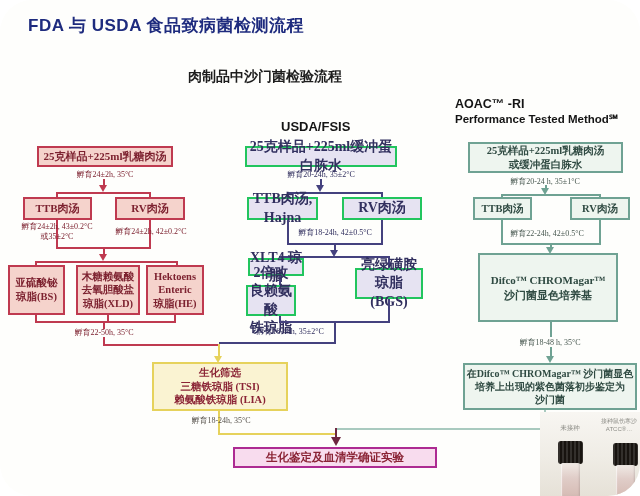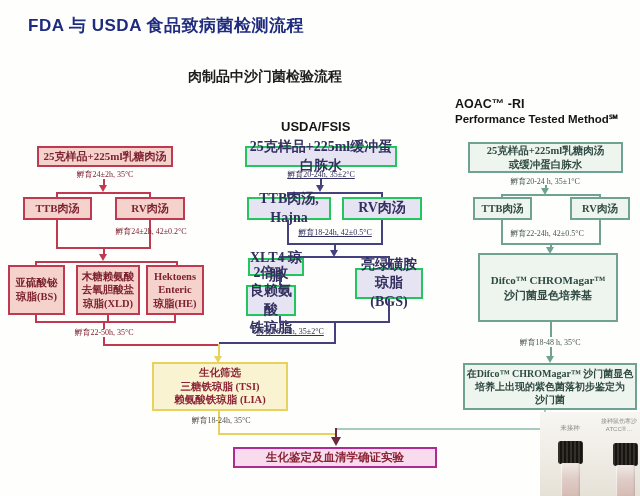--- a/index.html
+++ b/index.html
@@ -1,18 +1,18 @@
 <!DOCTYPE html>
 <html><head>
 <meta charset="utf-8">
 <style>
   html,body{margin:0;padding:0;background:#ffffff;}
   #stage{
     position:relative;width:640px;height:496px;background:#fefefc;
-    font-family:"Liberation Sans",sans-serif;overflow:hidden;
+    font-family:"Liberation Sans",sans-serif;overflow:hidden;border-radius:32px;
   }
   .pgtitle{position:absolute;left:28px;top:14px;font-size:17px;font-weight:700;
     color:#1e2b7e;letter-spacing:.5px;}
   .subtitle{position:absolute;left:150px;top:68px;width:230px;text-align:center;
     font-size:14px;font-weight:700;color:#1d1d1d;}
   .colhdr{position:absolute;font-weight:700;color:#141414;text-align:left;
     font-size:13px;}
   .colhdr.small{font-size:11.5px;}
 
   .box{position:absolute;box-sizing:border-box;display:flex;align-items:center;
@@ -20,21 +20,21 @@
     font-family:"Liberation Serif",serif;line-height:1.3;font-weight:600;}
   .b-fda{background:#f5d3cc;border:2px solid #bf3a50;color:#7d2230;font-size:11px;}
   .b-usda{background:#e6e3f2;border:2px solid #22c55e;color:#32305f;font-size:14px;}
   .b-aoac{background:#eef5ef;border:2px solid #6fa293;color:#2f4a42;font-size:10.5px;}
   .b-yellow{background:#faf3d2;border:2px solid #e6d25c;color:#8a2335;font-size:10.5px;}
   .b-pink{background:#f8dcee;border:2px solid #ad2b92;color:#8a2335;font-size:11.5px;}
 
   .lbl{position:absolute;font-family:"Liberation Serif",serif;font-size:8px;
     text-align:center;line-height:1.25;white-space:pre-line;z-index:5;}
   .l-fda{color:#7d2230;}
-  .l-usda{color:#32305f;text-decoration:underline;}
+  .l-usda{color:#32305f;}
   .l-aoac{color:#4a5a52;}
   .l-dark{color:#55504a;}
 
   .c-fda{--c:#bf3a50;}
   .c-usda{--c:#44417e;}
   .c-aoac{--c:#6fa293;}
   .c-teal{--c:#a9cabf;}
   .c-yellow{--c:#e6d25c;}
   .c-dark{--c:#6e2740;}
   .hl,.vl{position:absolute;background:var(--c);}
@@ -65,20 +65,22 @@
   <div class="lbl l-fda" style="left:45px;top:170px;width:120px;">孵育24±2h, 35°C</div>
 
   <div class="vl c-fda" style="left:103px;top:179px;height:6px;"></div>
   <div class="ah c-fda" style="left:99px;top:185px;"></div>
   <div class="hl c-fda" style="left:57px;top:192px;width:94px;"></div>
   <div class="vl c-fda" style="left:56px;top:192px;height:6px;"></div>
   <div class="vl c-fda" style="left:149px;top:192px;height:6px;"></div>
 
   <div class="box b-fda" style="left:23px;top:197px;width:69px;height:23px;">TTB肉汤</div>
   <div class="box b-fda" style="left:115px;top:197px;width:70px;height:23px;">RV肉汤</div>
+  <div class="lbl l-fda" style="left:6px;top:222px;width:102px;">孵育24±2h, 43±0.2°C
+或35±2°C</div>
   <div class="lbl l-fda" style="left:105px;top:227px;width:92px;">孵育24±2h, 42±0.2°C</div>
 
   <div class="vl c-fda" style="left:56px;top:220px;height:27px;"></div>
   <div class="vl c-fda" style="left:149px;top:220px;height:27px;"></div>
   <div class="hl c-fda" style="left:56px;top:247px;width:95px;"></div>
   <div class="vl c-fda" style="left:103px;top:247px;height:7px;"></div>
   <div class="ah c-fda" style="left:99px;top:254px;"></div>
   <div class="hl c-fda" style="left:36px;top:261px;width:141px;"></div>
   <div class="vl c-fda" style="left:35px;top:261px;height:5px;"></div>
   <div class="vl c-fda" style="left:176px;top:261px;height:5px;"></div>
@@ -105,21 +107,21 @@
 
   <div class="box b-usda" style="left:245px;top:146px;width:152px;height:21px;">25克样品+225ml缓冲蛋白胨水</div>
   <div class="lbl l-usda" style="left:271px;top:170px;width:100px;">孵育20-24h, 35±2°C</div>
 
   <div class="vl c-usda" style="left:320px;top:179px;height:6px;"></div>
   <div class="ah c-usda" style="left:316px;top:185px;"></div>
   <div class="hl c-usda" style="left:288px;top:192px;width:94px;"></div>
   <div class="vl c-usda" style="left:287px;top:192px;height:6px;"></div>
   <div class="vl c-usda" style="left:381px;top:192px;height:6px;"></div>
 
-  <div class="box b-usda" style="left:247px;top:197px;width:84px;height:23px;">TTB肉汤, Hajna</div>
+  <div class="box b-usda" style="left:247px;top:197px;width:71px;height:23px;">TTB肉汤, Hajna</div>
   <div class="box b-usda" style="left:342px;top:197px;width:80px;height:23px;">RV肉汤</div>
   <div class="lbl l-usda" style="left:280px;top:228px;width:110px;">孵育18-24h, 42±0.5°C</div>
 
   <div class="vl c-usda" style="left:287px;top:220px;height:25px;"></div>
   <div class="vl c-usda" style="left:381px;top:220px;height:25px;"></div>
   <div class="hl c-usda" style="left:287px;top:243px;width:96px;"></div>
   <div class="vl c-usda" style="left:334px;top:243px;height:7px;"></div>
   <div class="ah c-usda" style="left:330px;top:250px;"></div>
   <div class="hl c-usda" style="left:280px;top:256px;width:110px;"></div>
   <div class="vl c-usda" style="left:279px;top:256px;height:4px;"></div>

